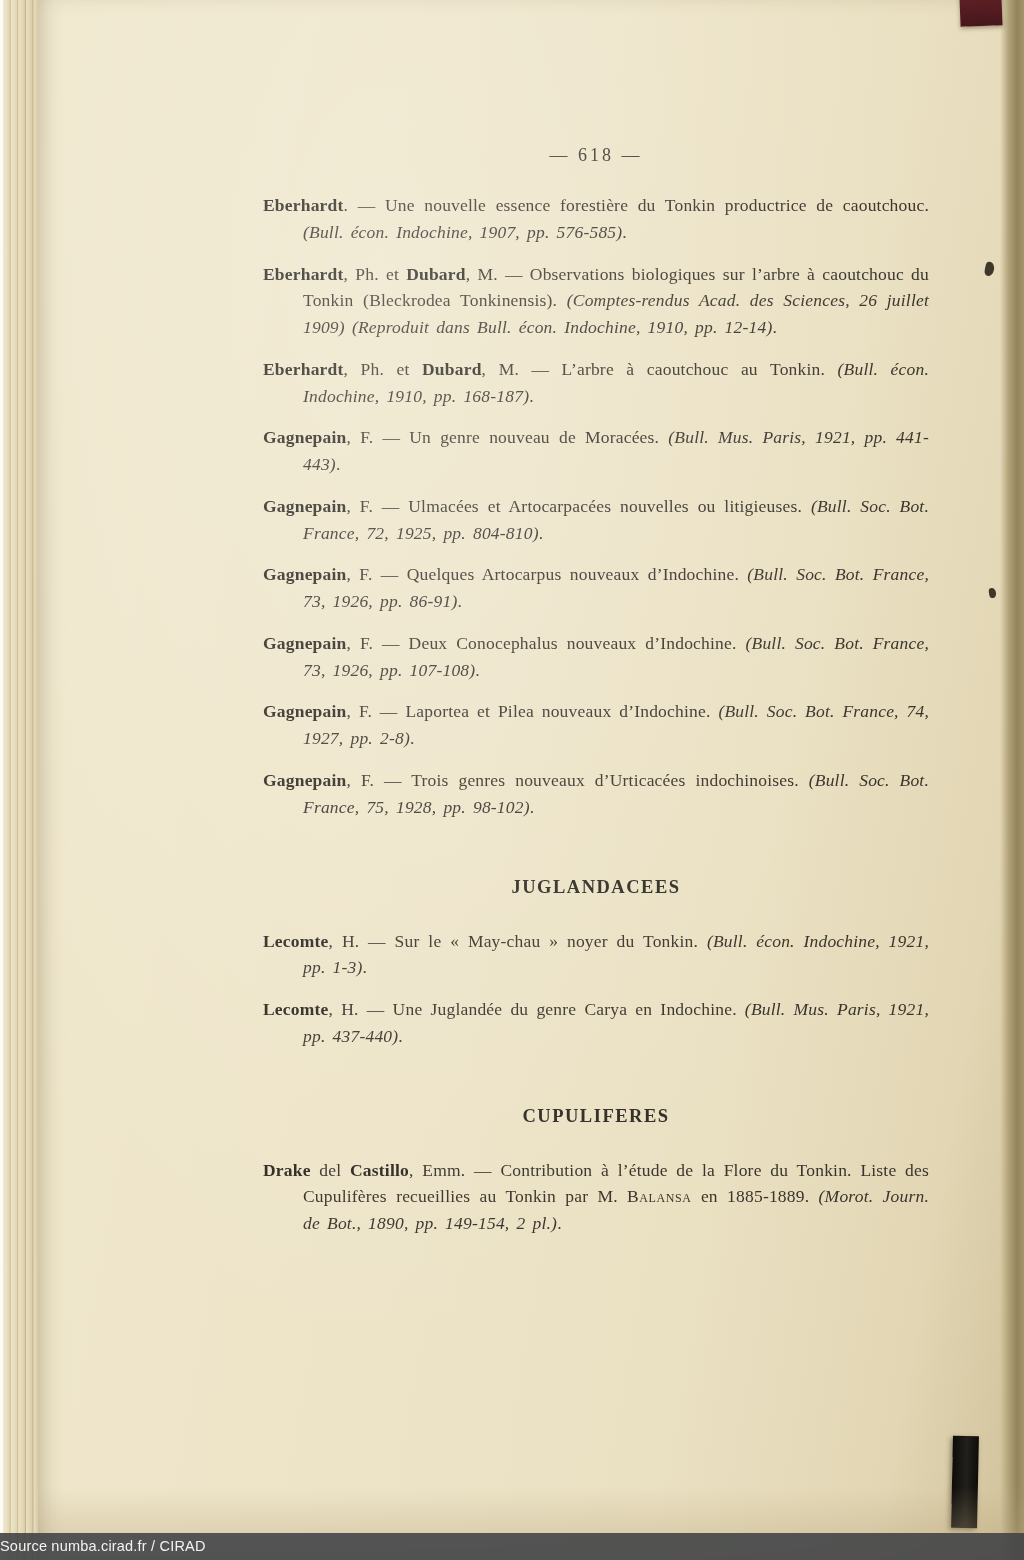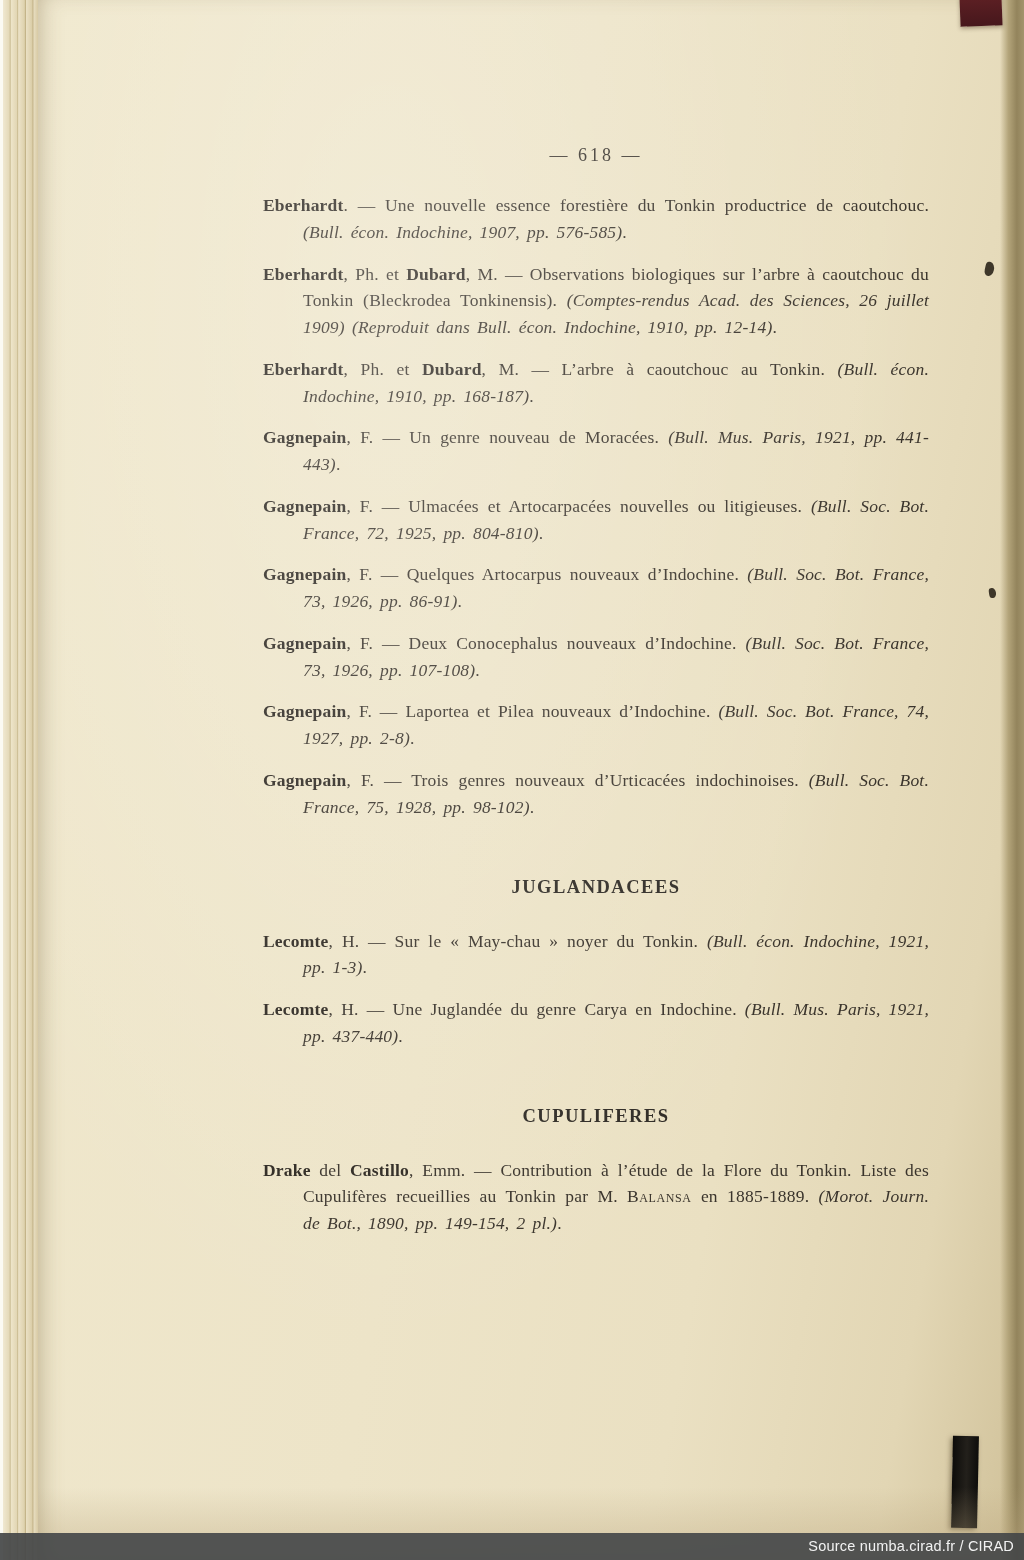--- a/index.html
+++ b/index.html
@@ -72,21 +72,21 @@
     background:linear-gradient(180deg, rgba(190,170,130,0) 0%, rgba(185,165,125,0.30) 100%);
   }
 
   
   .source-bar {
     position:absolute; left:0; right:0; bottom:0; height:27px;
     background:rgba(68,70,72,0.92);
     color:#f2f2f2;
     font-family:"Liberation Sans", sans-serif;
     font-size:14.5px; line-height:27px;
-    text-align:right; padding-right:10px;
+    padding-right:10px;
     letter-spacing:0.2px;
   }
 
   
   .content {
     position:absolute; left:225px; top:145px; width:666px;
     color:#3a342c;
   }
   .page-number {
     text-align:center; font-size:18px; letter-spacing:3px;

